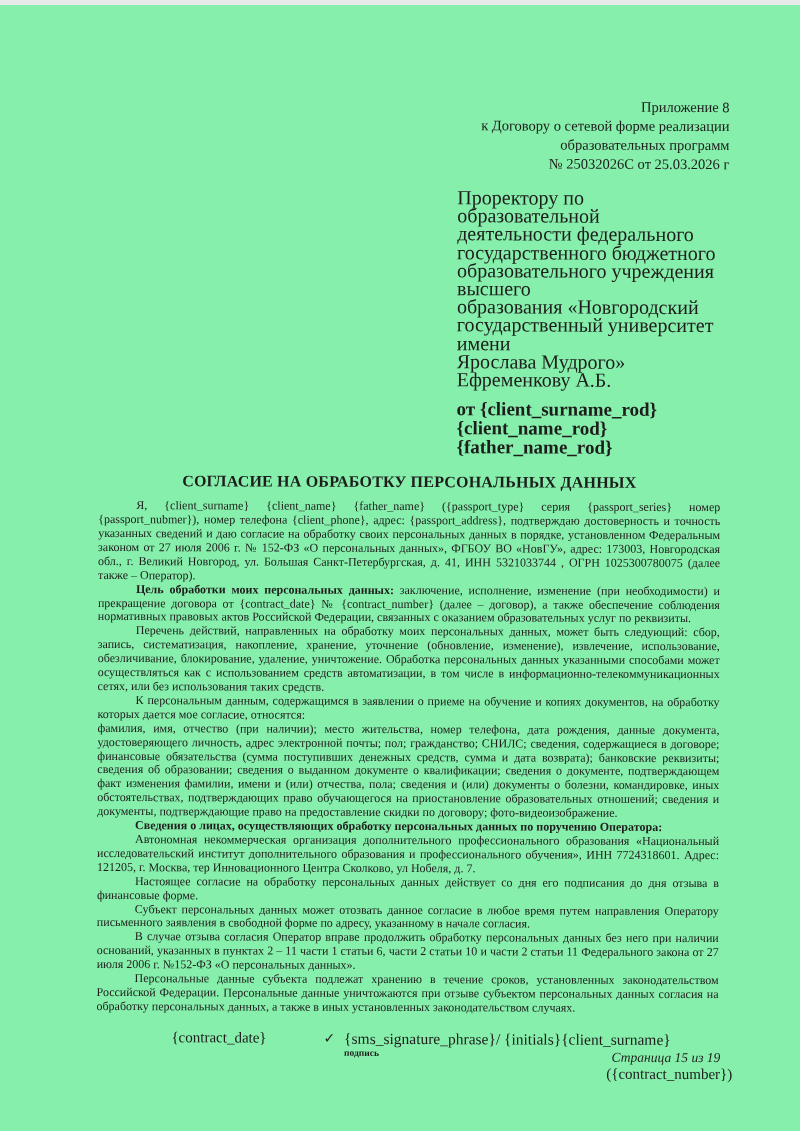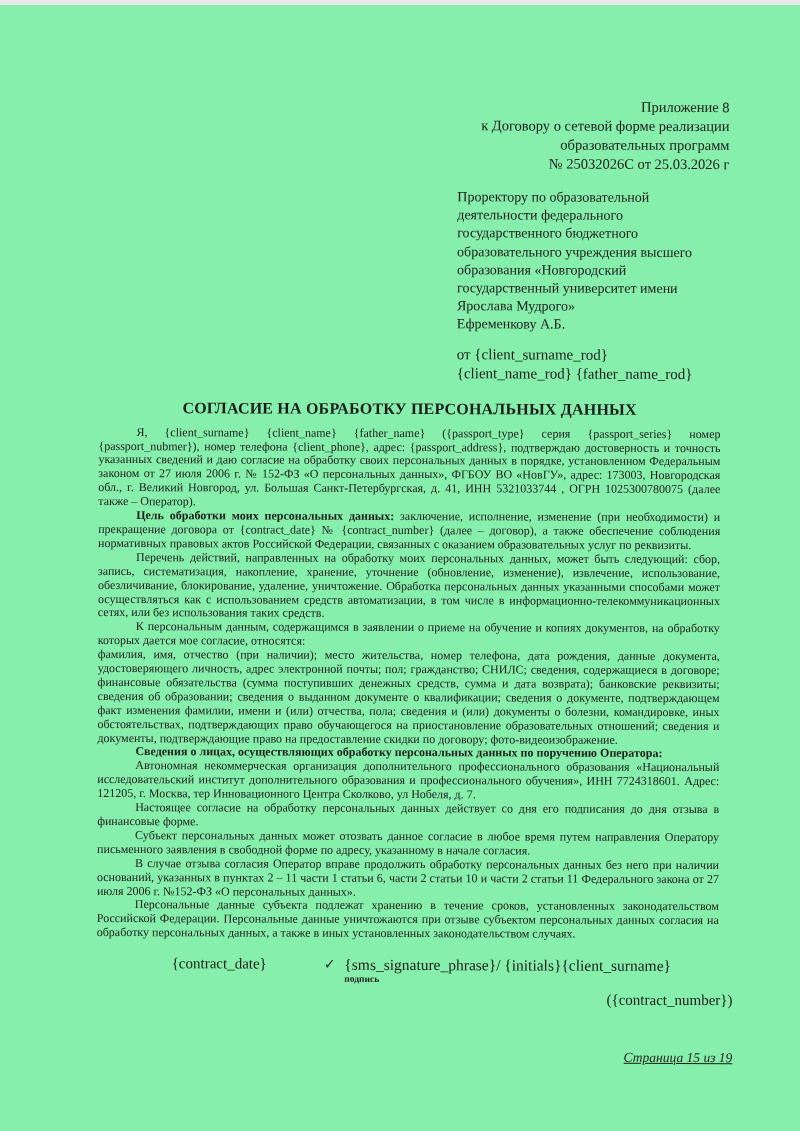--- a/index.html
+++ b/index.html
@@ -27,28 +27,28 @@
     margin-top: 92px;
     text-align: right;
     font-size: 14.5px;
     line-height: 19px;
     margin-right: -8px;
   }
   
   .addressee {
     margin-top: 15px;
     margin-left: 358px;
-    font-size: 14px;
+    font-size: 20px;
     line-height: 18.2px;
   }
   .from-block {
     margin-top: 11px;
     margin-left: 358px;
-    font-weight: normal;
-    font-size: 15px;
+    font-weight: bold;
+    font-size: 19px;
     line-height: 19px;
   }
   .doc-title {
     margin-top: 17px;
     text-align: center;
     font-weight: bold;
     font-size: 16px;
     letter-spacing: 0.2px;
   }
   .body-text {
@@ -85,24 +85,23 @@
   }
   .sig-number {
     text-align: right;
     font-size: 15px;
     margin-top: 7px;
     margin-right: -14px;
   }
   .footer {
     position: absolute;
     top: 1044px;
-    right: 64px;
+    right: 76px;
     font-style: italic;
     font-size: 13.5px;
-    text-decoration: underline;
   }
 </style>
 </head>
 <body>
 
 <div class="page">
   <div class="sheet">
     <div class="content">
 
       <div class="header-block">

